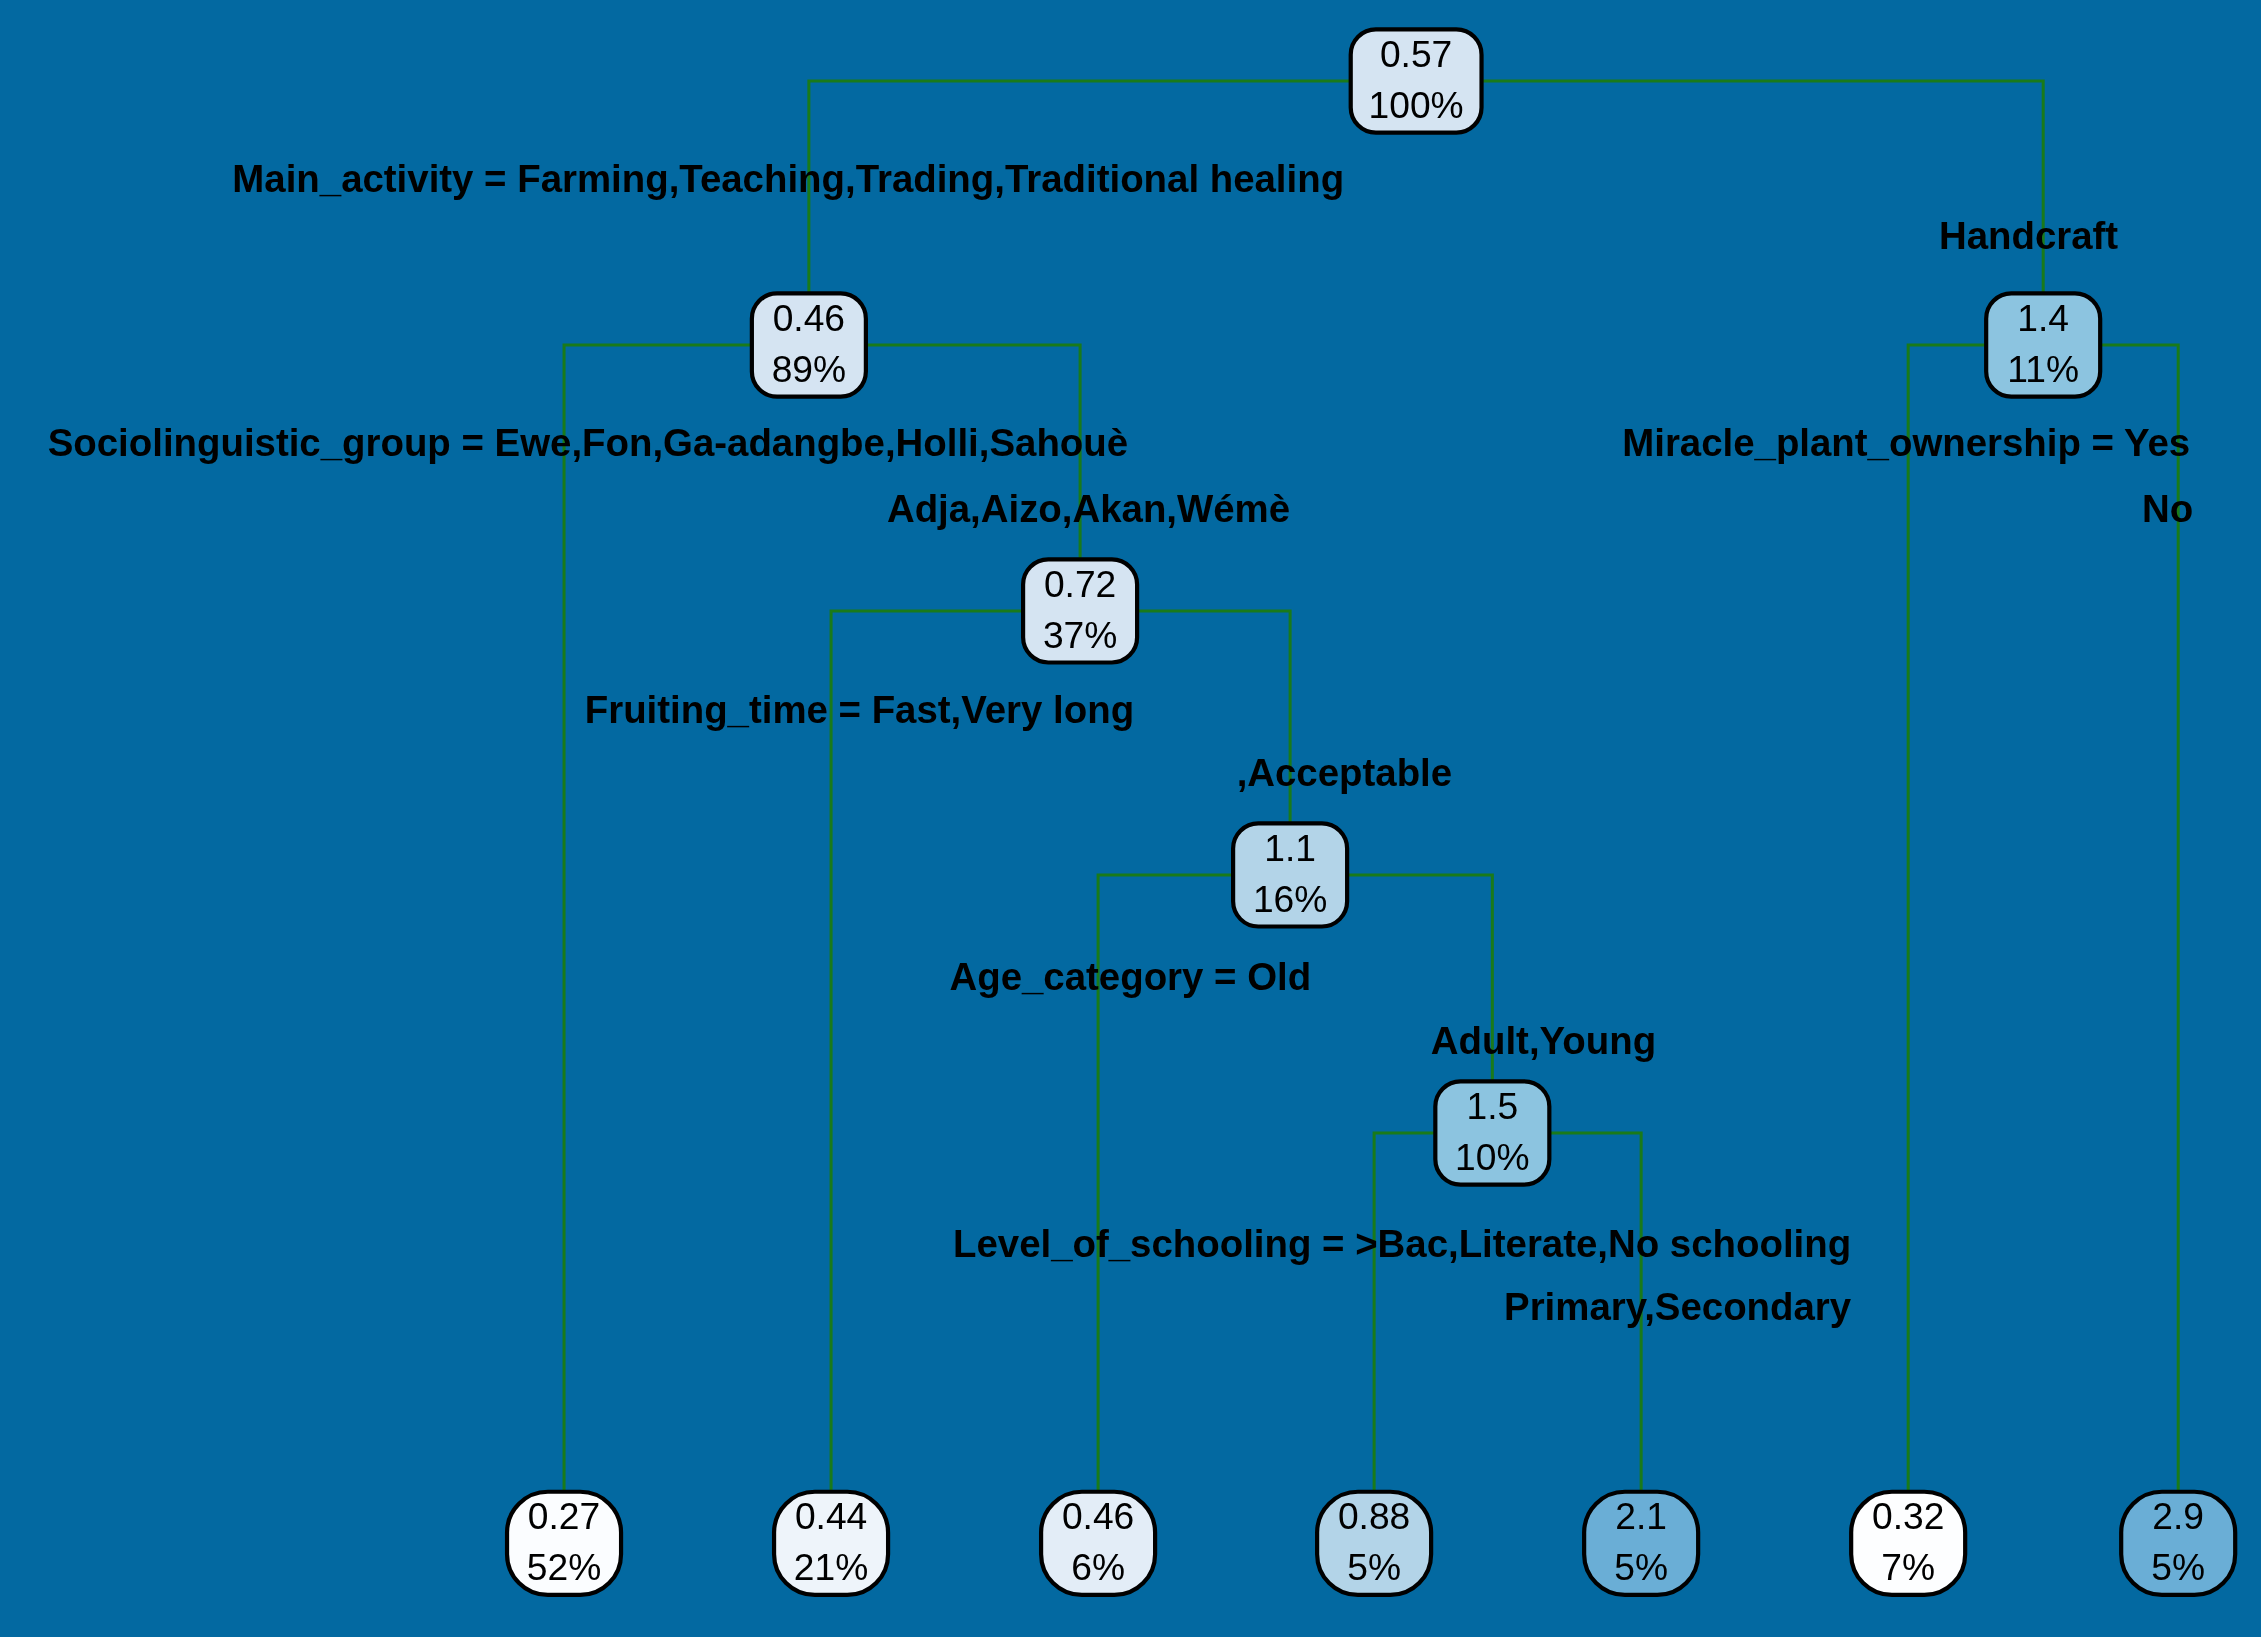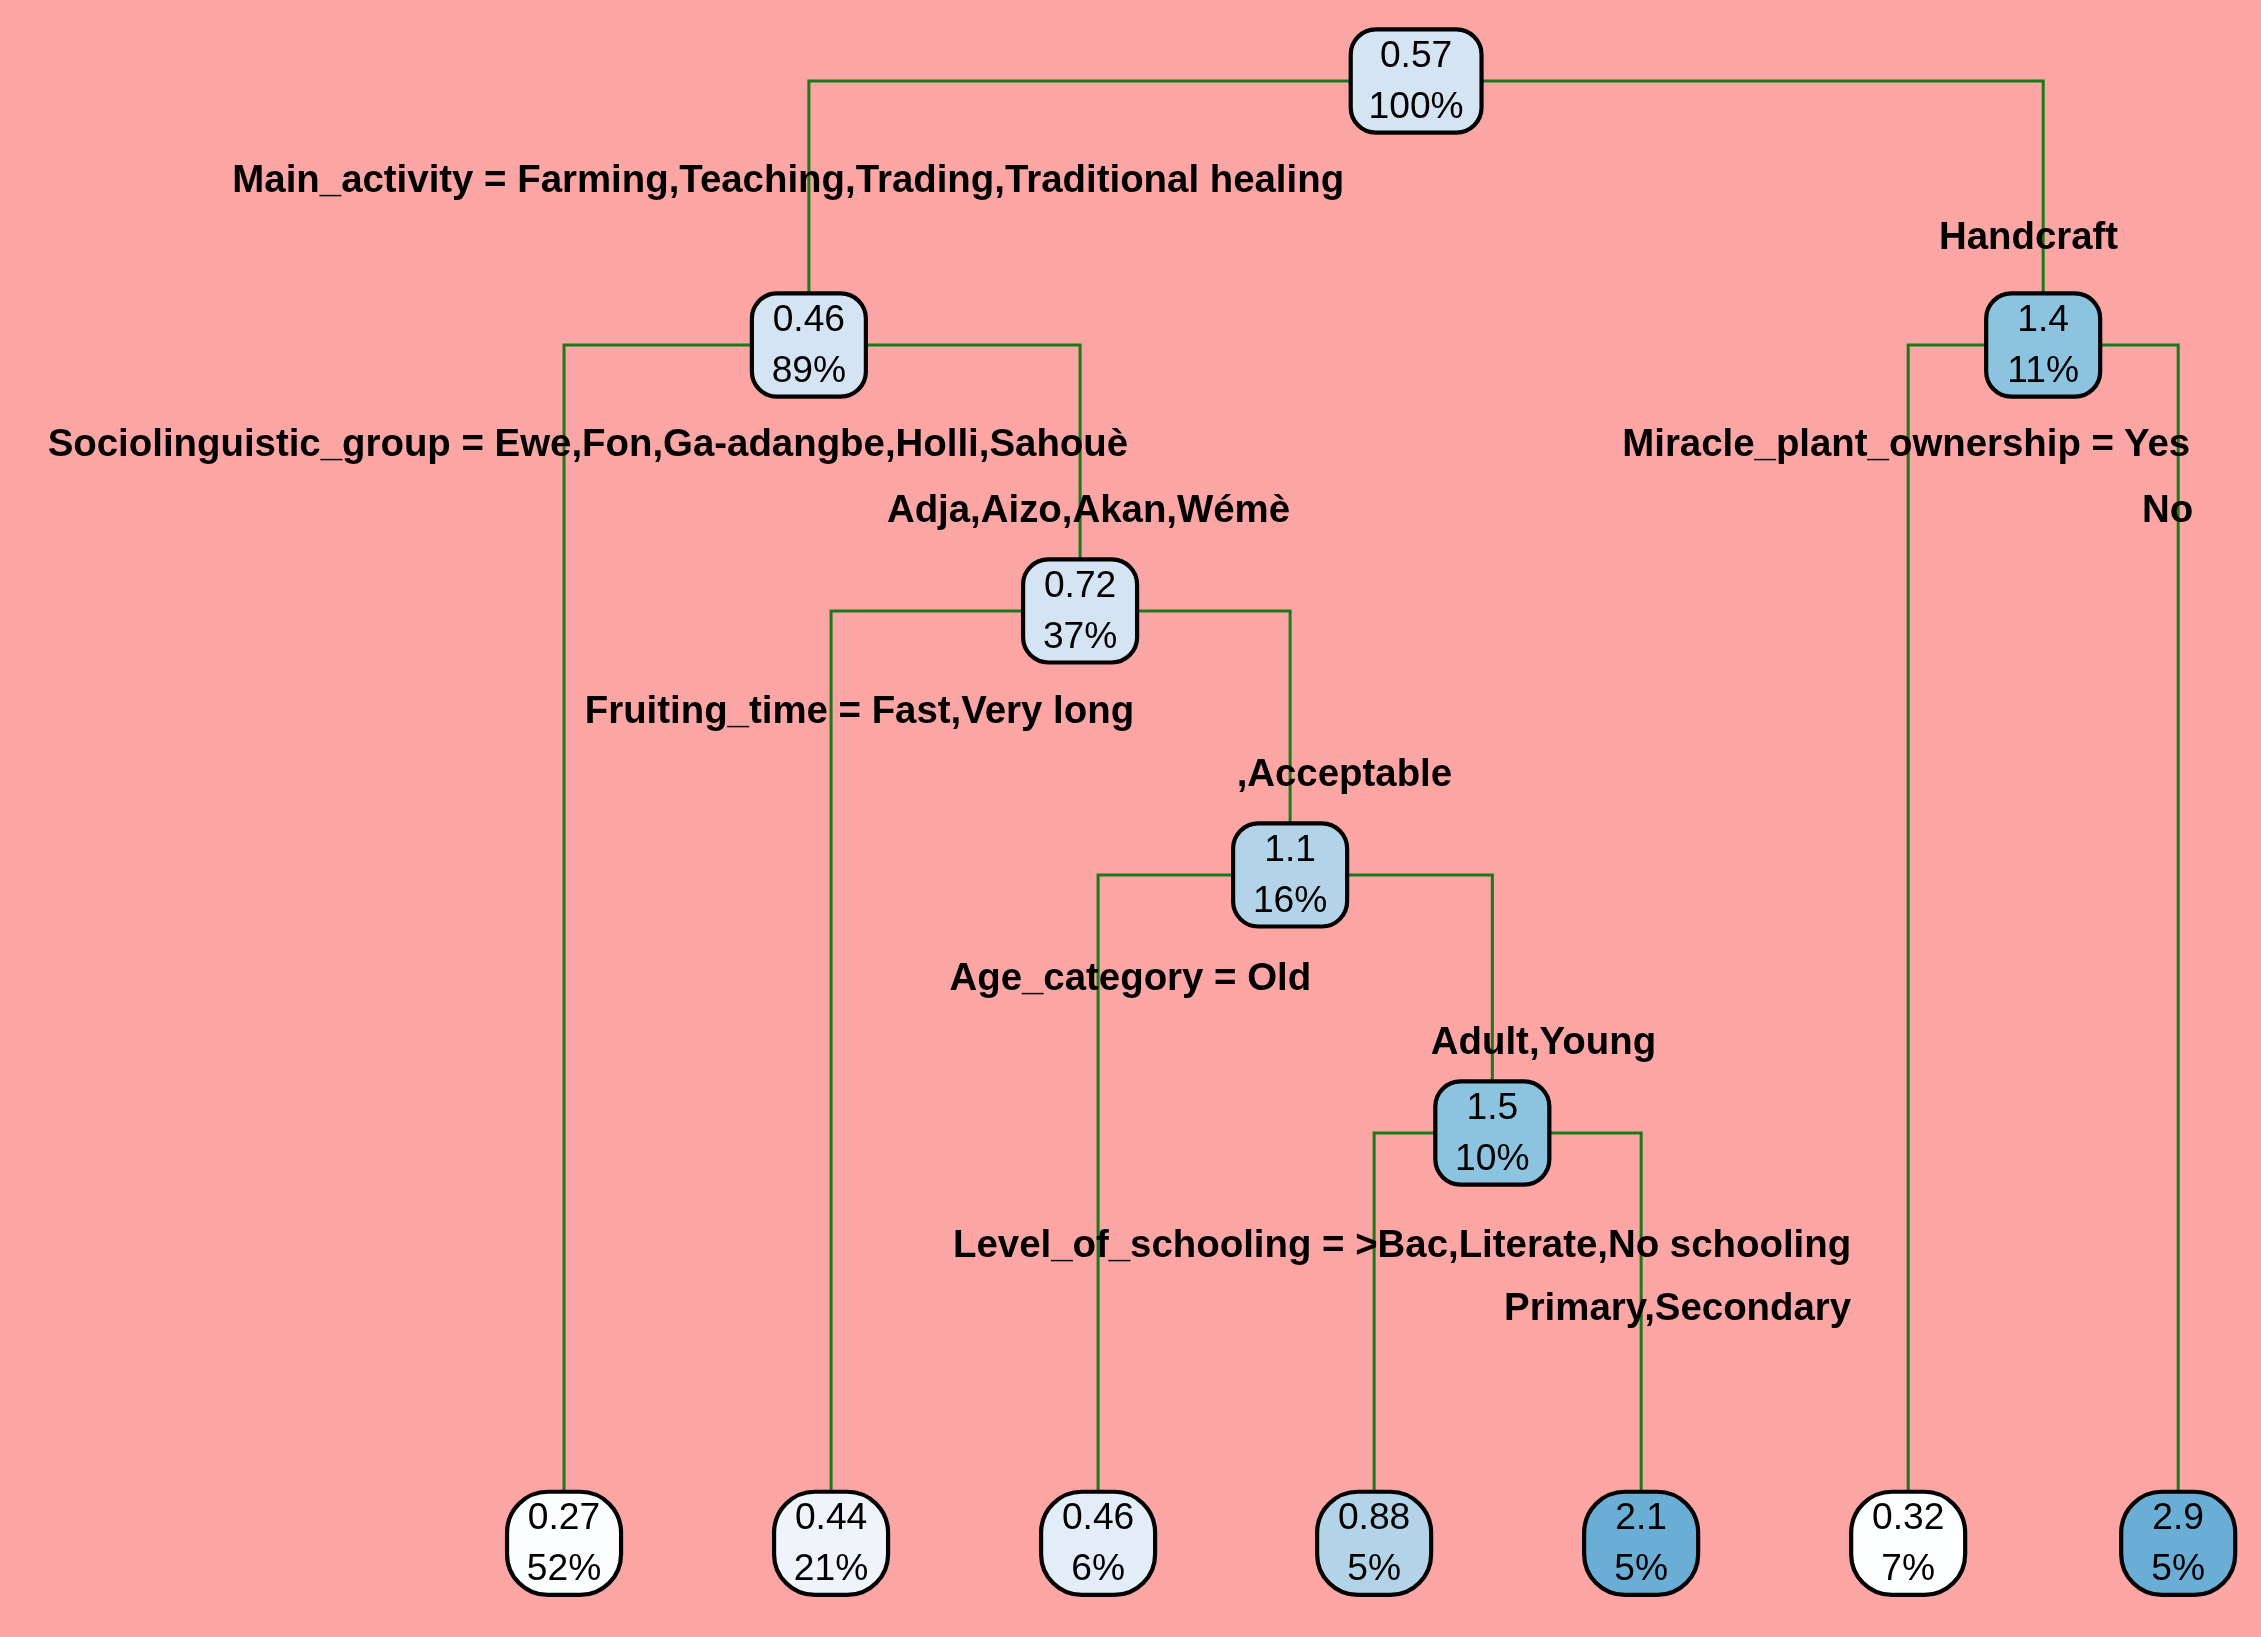--- a/index.html
+++ b/index.html
@@ -7,21 +7,21 @@
     padding: 0;
     background: #ffffff;
   }
   body {
     font-family: "Liberation Sans", sans-serif;
   }
   #tree-root {
     position: relative;
     width: 2261px;
     height: 1637px;
-    background: #fca5a5;
+    background: #0369a1;
     overflow: hidden;
   }
   svg#tree-svg {
     position: absolute;
     left: 0;
     top: 0;
     width: 2261px;
     height: 1637px;
     display: block;
   }

